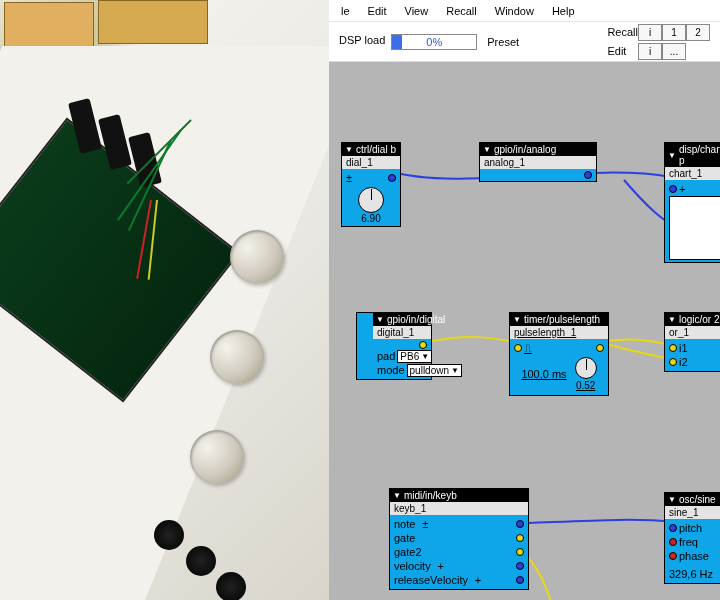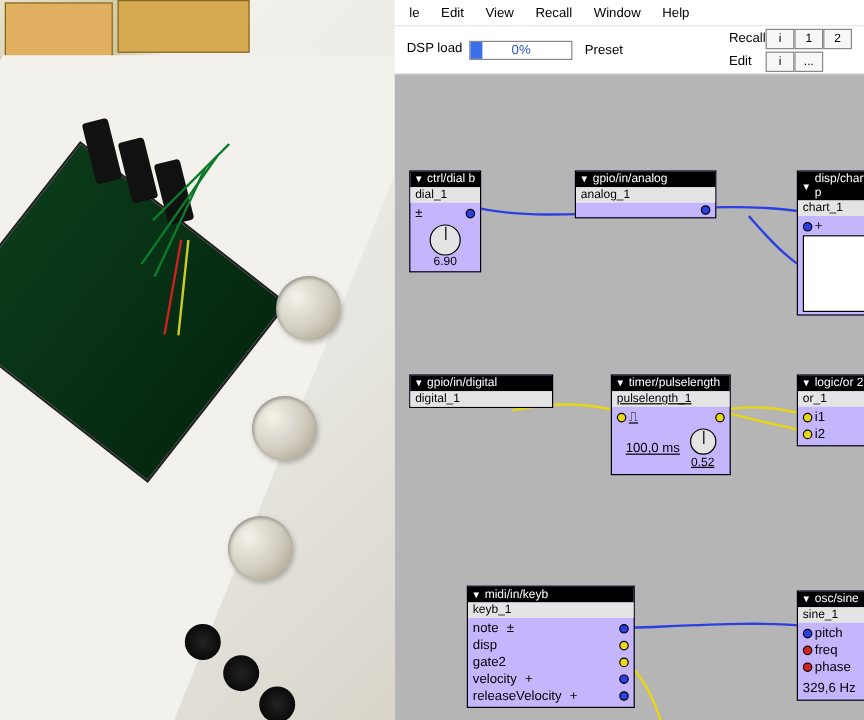--- a/index.html
+++ b/index.html
@@ -22,21 +22,21 @@
   .menubar span { padding:2px 8px; }
   .toolbar { height: 40px; background:#fff; display:flex; align-items:center; padding:4px 10px; gap:10px; border-bottom:1px solid #d9d9d9;}
   .dsp { display:flex; align-items:flex-start; gap:6px;}
   .dspbar { width:86px; height:16px; border:1px solid #888; background:#fff; position:relative; }
   .dspfill { position:absolute; left:0; top:0; bottom:0; width:10px; background:#3a6fe8; }
   .dsptxt { position:absolute; left:0; right:0; top:0; text-align:center; line-height:14px; color:#2d57c7;}
   .preset-col { margin-left:auto; display:grid; grid-template-columns:auto auto auto auto; gap:2px 0; align-items:center;}
   .pbtn { width:24px; height:17px; border:1px solid #888; background:#f7f7f7; text-align:center; line-height:15px; font-size:10px;}
   .canvas { position:absolute; left:0; right:0; top:62px; bottom:0; background:#b5b5b5; }
 
-  .node { position:absolute; background:#c4b5fd; border:1px solid #000; }
+  .node { position:absolute; background:#0ea5e9; border:1px solid #000; }
   .node .hdr { background:#000; color:#fff; padding:1px 3px; font-size:10px; display:flex; align-items:center; gap:2px; }
   .node .hdr::before { content:"▼"; font-size:8px; margin-right:1px; color:#fff;}
   .node .name { padding:1px 4px; font-size:10px; background:#e4e4e4; }
   .node .body { padding:2px 4px; font-size:10px; }
   .row { display:flex; align-items:center; gap:2px; font-size:10px; line-height:14px;}
   .pin { width:8px; height:8px; border-radius:50%; border:1px solid #000; display:inline-block; flex:0 0 8px;}
   .pin.blue { background:#2b3fe2;}
   .pin.yellow { background:#e8d713;}
   .pin.red { background:#d02222;}
   .pin.out { margin-left:auto; }
@@ -144,23 +144,36 @@
       <div class="name">chart_1</div>
       <div class="body">
         <div class="row">
             <span class="pin blue"></span>
             <span>+</span>
           </div>
         <div class="chartbox" style="height:64px;"></div>
       </div>
     </div>
 
-    <div class="node" style="left:12px; top:250px; width:120px;">
+    <div class="node" style="left:27px; top:250px; width:76px;padding-left:16px;">
       <div class="hdr">gpio/in/digital</div>
       <div class="name">digital_1</div>
+      <div class="body">
+        <div class="row">
+            <span class="pin yellow out" style="margin-left:auto"></span>
+          </div>
+        <div class="row">
+            <span>pad</span>
+            <span class="combo" style="flex:1">PB6</span>
+          </div>
+        <div class="row">
+            <span>mode</span>
+            <span class="combo" style="flex:1">pulldown</span>
+          </div>
+      </div>
     </div>
 
     <div class="node" style="left:180px; top:250px; width:100px;text-decoration:underline;">
       <div class="hdr">timer/pulselength</div>
       <div class="name">pulselength_1</div>
       <div class="body">
         <div class="row">
             <span class="pin yellow"></span>
             <span>⎍</span>
             <span class="pin yellow out"></span>
@@ -189,21 +202,21 @@
           </div>
       </div>
     </div>
 
     <div class="node" style="left:60px; top:426px; width:140px;">
       <div class="hdr">midi/in/keyb</div>
       <div class="name">keyb_1</div>
       <div class="body">
         <div class="row" style="justify-content:flex-end;"><span>note</span>&nbsp;<span>±</span><span class="pin blue out"></span></div>
         <div class="row" style="justify-content:flex-end;">
-            <span>disp</span>
+            <span>gate</span>
             <span class="pin yellow out"></span>
           </div>
         <div class="row" style="justify-content:flex-end;">
             <span>gate2</span>
             <span class="pin yellow out"></span>
           </div>
         <div class="row" style="justify-content:flex-end;"><span>velocity</span>&nbsp;<span>+</span><span class="pin blue out"></span></div>
         <div class="row" style="justify-content:flex-end;"><span>releaseVelocity</span>&nbsp;<span>+</span><span class="pin blue out"></span></div>
       </div>
     </div>

